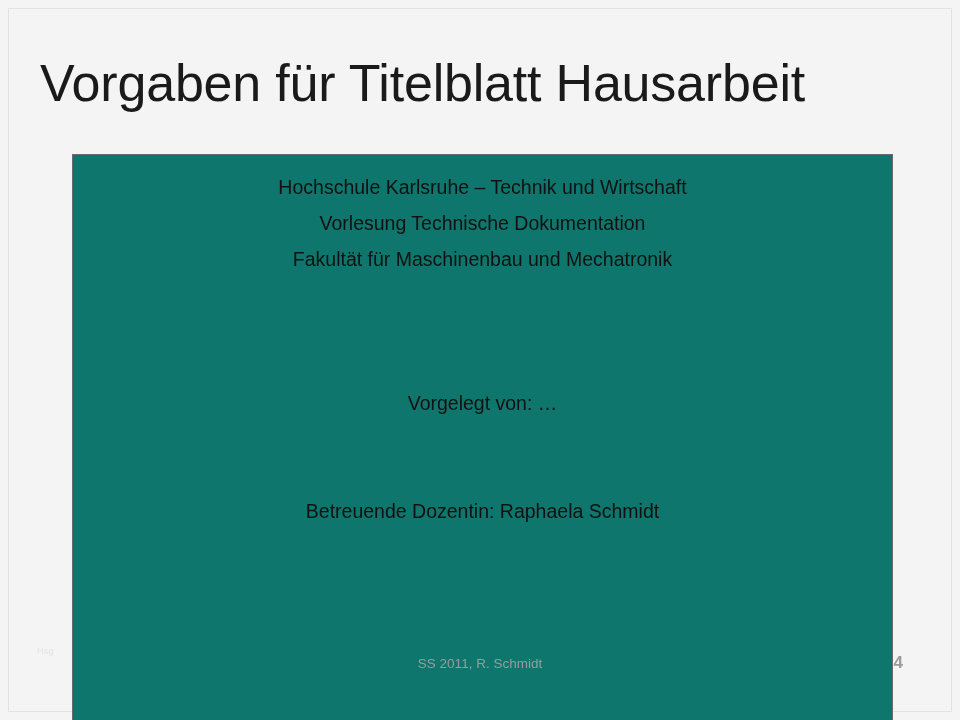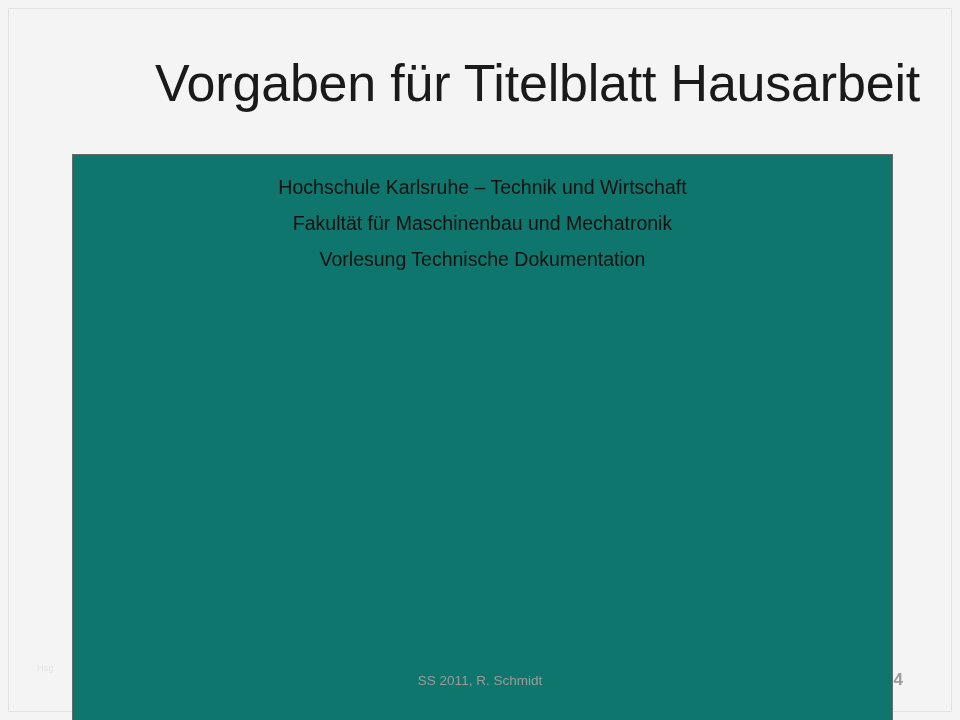--- a/index.html
+++ b/index.html
@@ -31,21 +31,21 @@
     bottom: 8px;
     border: 1px solid #e2e2e2;
     pointer-events: none;
   }
 
   #slide-title {
     position: absolute;
     left: 40px;
     top: 52px;
     width: 880px;
-    text-align: right;
+    text-align: left;
     font-size: 52px;
     font-weight: 400;
     line-height: 62px;
     color: #1a1a1a;
     letter-spacing: -0.2px;
     white-space: nowrap;
   }
 
   #content-box {
     position: absolute;
@@ -70,21 +70,21 @@
     white-space: normal;
   }
   .body-line.blank {
     white-space: pre;
   }
 
   #footer-band {
     position: absolute;
     left: 9px;
     right: 9px;
-    bottom: 9px;
+    bottom: 26px;
     height: 52px;
   }
 
   #footer-center {
     position: absolute;
     left: 0;
     right: 0;
     top: 14px;
     text-align: center;
     font-size: 13.5px;
@@ -115,38 +115,40 @@
 <div id="slide">
 
   <div id="slide-frame"></div>
 
   <div id="slide-title">Vorgaben für Titelblatt Hausarbeit</div>
 
   <div id="content-box">
 
     <div class="body-line">Hochschule Karlsruhe – Technik und Wirtschaft</div>
 
+    <div class="body-line">Vorlesung Technische Dokumentation</div>
+
     <div class="body-line">Fakultät für Maschinenbau und Mechatronik</div>
-
-    <div class="body-line">Vorlesung Technische Dokumentation</div>
 
     <div class="body-line blank">&nbsp;</div>
 
 
     <div class="body-line blank">&nbsp;</div>
 
 
     <div class="body-line blank">&nbsp;</div>
 
+    <div class="body-line">Vorgelegt von: …</div>
 
     <div class="body-line blank">&nbsp;</div>
 
 
     <div class="body-line blank">&nbsp;</div>
 
+    <div class="body-line">Betreuende Dozentin: Raphaela Schmidt</div>
 
   </div>
 
   <div id="footer-band">
     <div id="footer-watermark">Hsg</div>
     <div id="footer-center">SS 2011, R. Schmidt</div>
     <div id="footer-pagenum">4</div>
   </div>
 
 </div>

